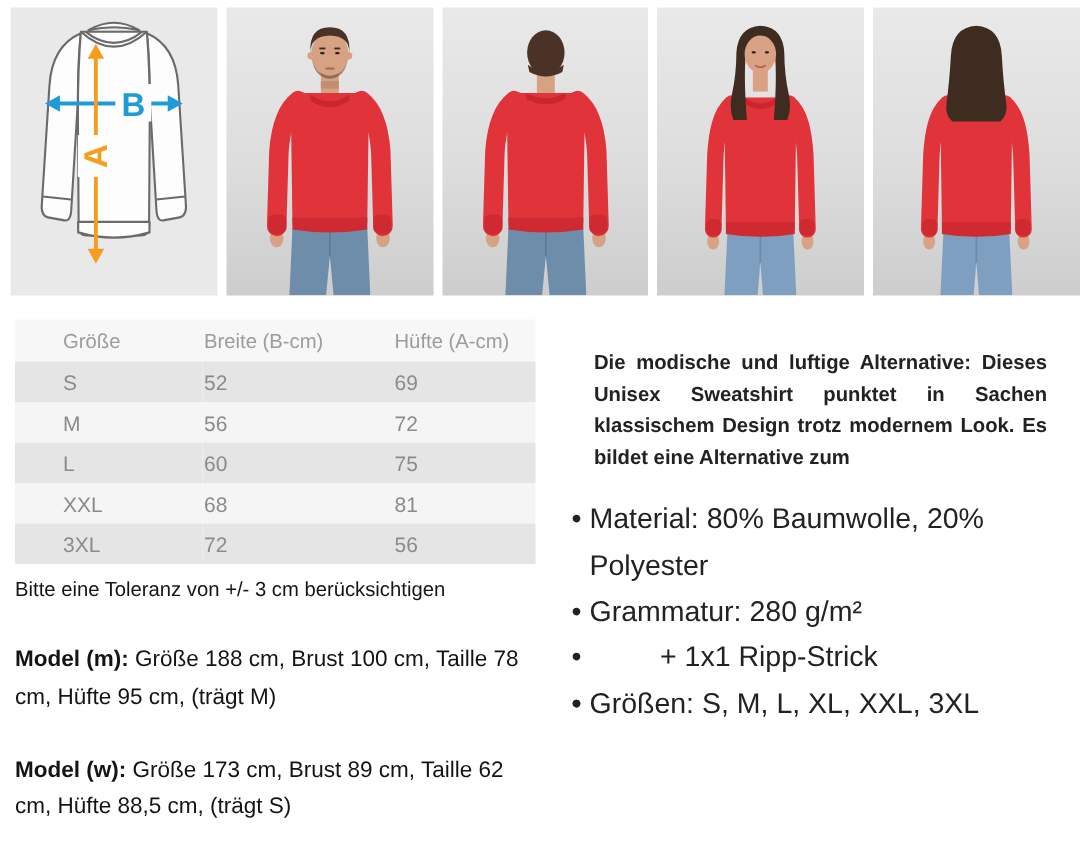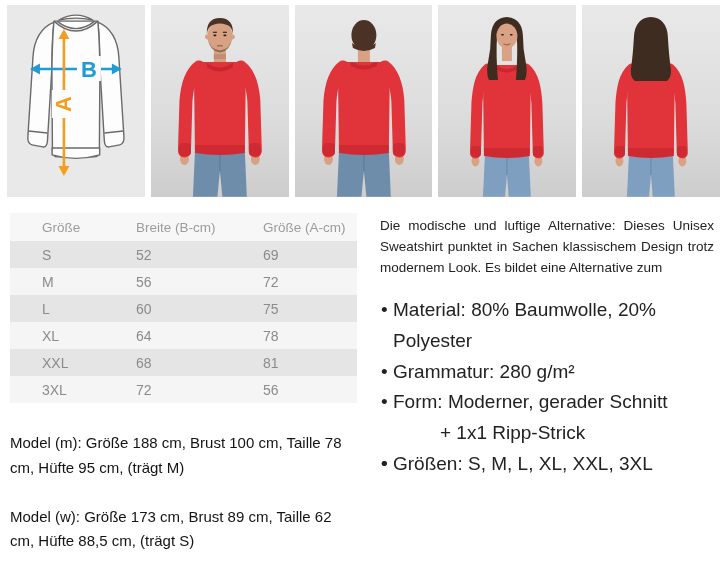--- a/index.html
+++ b/index.html
@@ -25,24 +25,24 @@
   .size-table td { color: #8b8b8b; font-size: 14px; height: 27px; }
   .size-table th:first-child, .size-table td:first-child { padding-left: 32px; width: 125px; }
   .size-table th:nth-child(2), .size-table td:nth-child(2) { width: 127px; }
   .size-table tbody tr:nth-child(odd)  { background: #e5e5e5; }
   .size-table tbody tr:nth-child(even) { background: #f5f5f5; }
 
   .tolerance { margin-top: 9px; font-size: 13.5px; color: #151515; }
 
   .model-block { margin-top: 28px; font-size: 15px; line-height: 1.65; color: #141414; width: 348px; }
   .model-block + .model-block { margin-top: 24px; }
-  .model-block b { font-weight: 400; }
-
-  
-  .desc p { margin: 0; font-size: 13.5px; line-height: 1.56; color: #222; text-align: justify; }
+  .model-block b { font-weight: 700; }
+
+  
+  .desc p { margin: 16px; font-size: 13.5px; line-height: 1.56; color: #222; text-align: justify; font-weight: bold; }
   ul.details { list-style: none; margin: 17px 0 0 0; padding: 0; font-size: 19px;
       line-height: 1.62; color: #222; }
   ul.details li { position: relative; padding-left: 13px; }
   ul.details li::before { content: "\2022"; position: absolute; left: 1px; top: 0; color: #222; }
   ul.details .sub { padding-left: 47px; }
 </style>
 </head>
 <body>
 
 <div class="gallery">
@@ -164,58 +164,54 @@
 </div>
 
 <div class="content">
 
   <div class="left-col">
     <table class="size-table">
       <thead>
         <tr>
           <th>Größe</th>
           <th>Breite (B-cm)</th>
-          <th>Größe (A-cm)</th>
+          <th>Hüfte (A-cm)</th>
         </tr>
       </thead>
       <tbody>
 
       <tr>
           <td>S</td>
           <td>52</td>
           <td>69</td>
         </tr>
           <tr>
           <td>M</td>
           <td>56</td>
           <td>72</td>
         </tr>
           <tr>
           <td>L</td>
           <td>60</td>
           <td>75</td>
         </tr>
           <tr>
-          <td>XL</td>
-          <td>64</td>
-          <td>78</td>
-        </tr>
-          <tr>
           <td>XXL</td>
           <td>68</td>
           <td>81</td>
         </tr>
           <tr>
           <td>3XL</td>
           <td>72</td>
           <td>56</td>
         </tr>
         </tbody>
     </table>
 
+    <div class="tolerance">Bitte eine Toleranz von +/- 3 cm berücksichtigen</div>
 
     <div>
 
     <div class="model-block"><b>Model (m):</b> <span>Größe 188 cm, Brust 100 cm, Taille 78 cm, Hüfte 95 cm, (trägt M)</span></div>
         <div class="model-block"><b>Model (w):</b> <span>Größe 173 cm, Brust 89 cm, Taille 62 cm, Hüfte 88,5 cm, (trägt S)</span></div>
       </div>
   </div>
 
   <div class="right-col desc">
     <p>Die modische und luftige Alternative: Dieses Unisex Sweatshirt punktet in Sachen klassischem Design trotz modernem Look. Es bildet eine Alternative zum</p>
@@ -224,21 +220,20 @@
 
     <li>
         <span>Material: 80% Baumwolle, 20% Polyester</span>
         
       </li>
         <li>
         <span>Grammatur: 280 g/m²</span>
         
       </li>
         <li>
-        <span>Form: Moderner, gerader Schnitt</span>
         <div class="sub">+ 1x1 Ripp-Strick</div>
       </li>
         <li>
       </li>
         <li>
         <span>Größen: S, M, L, XL, XXL, 3XL</span>
         
       </li>
       </ul>
   </div>

